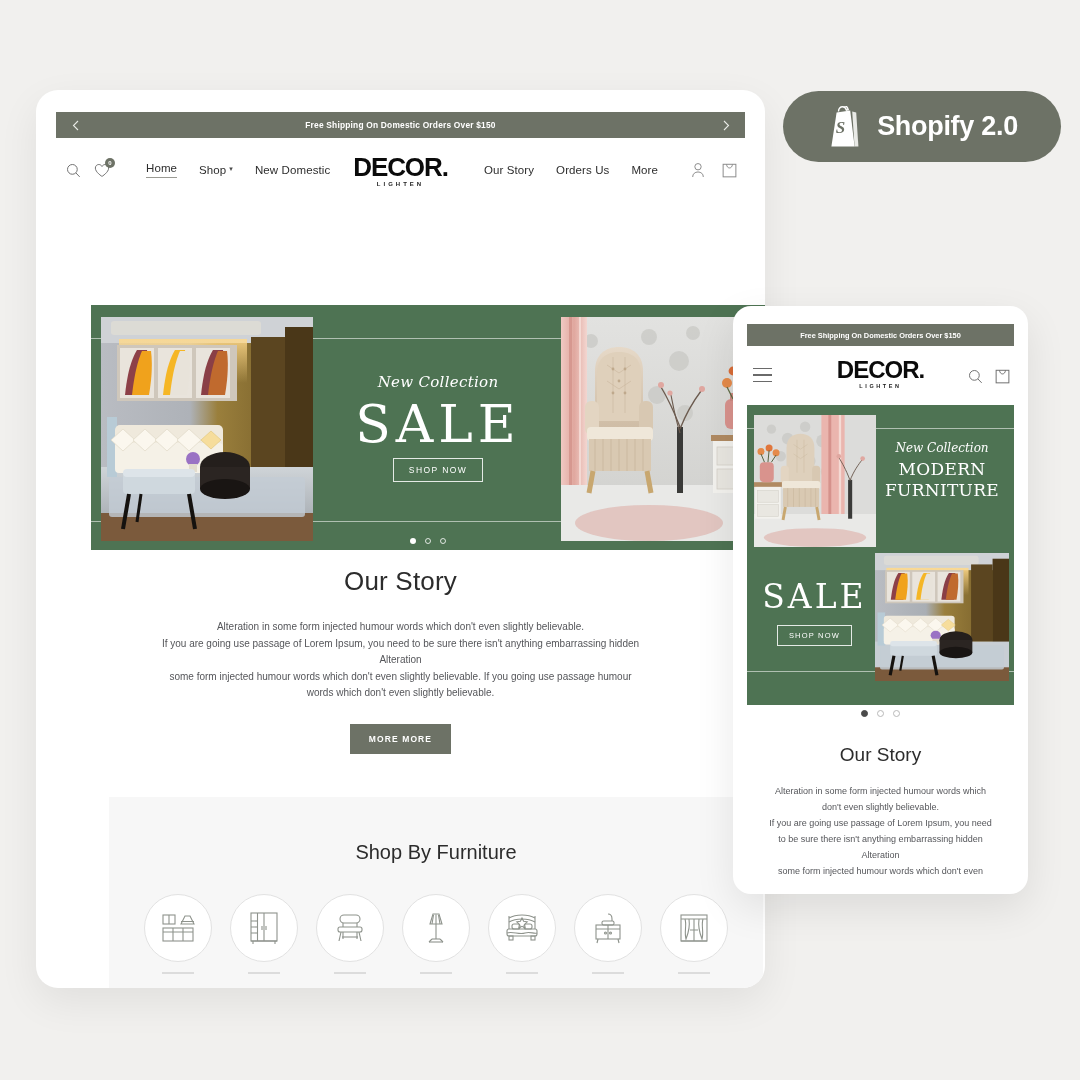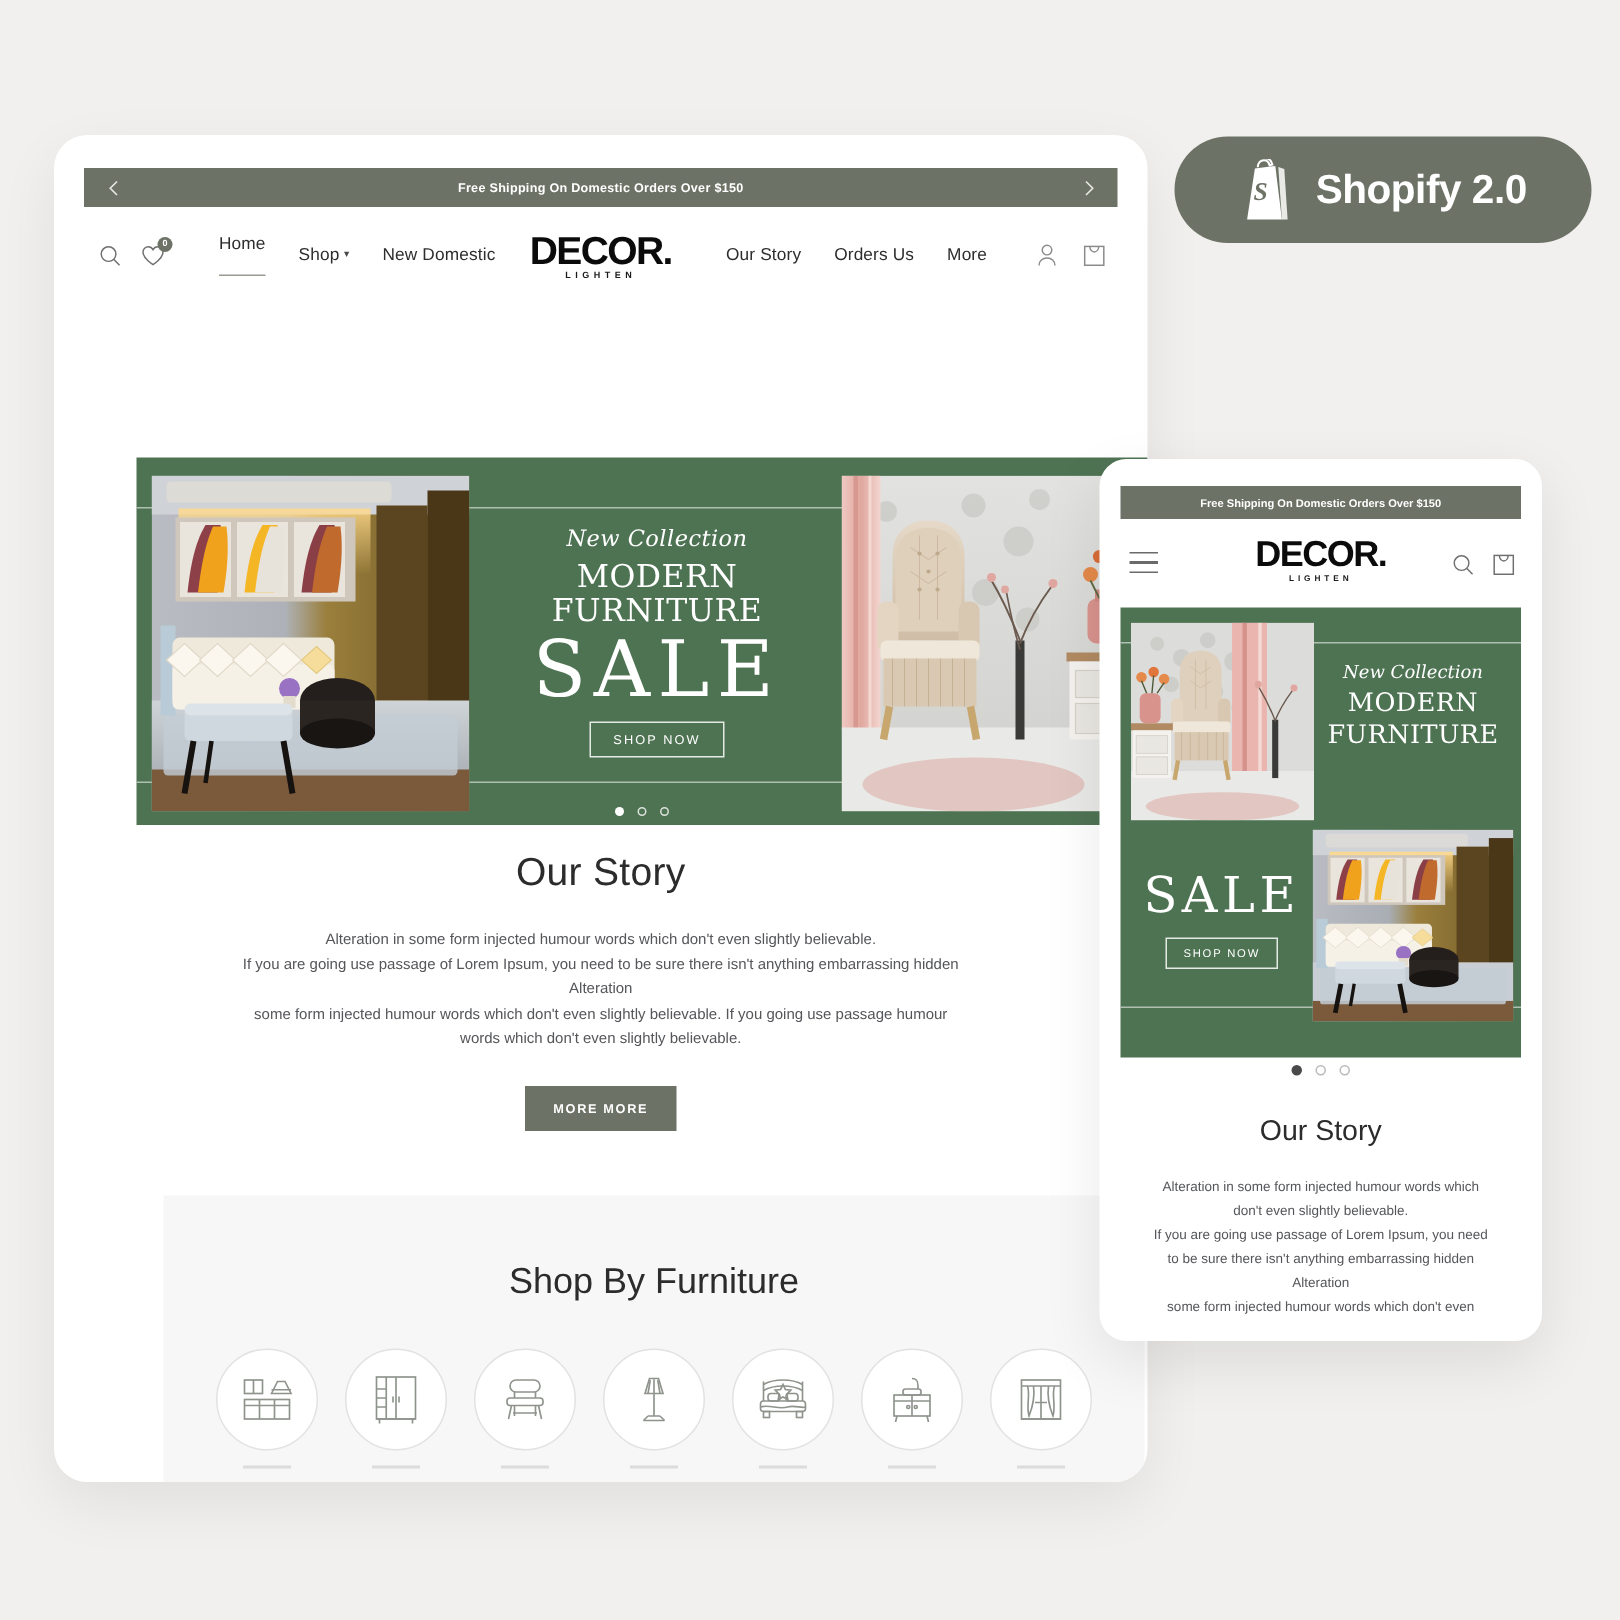--- a/index.html
+++ b/index.html
@@ -52,21 +52,21 @@
   .hdr-left { position: absolute; left: 30px; display: flex; align-items: center; gap: 13px; }
   .hdr-nav-left { position: absolute; left: 110px; display: flex; align-items: center; gap: 22px; }
   .hdr-nav-right { position: absolute; left: 448px; display: flex; align-items: center; gap: 22px; }
   .hdr-right { position: absolute; right: 28px; display: flex; align-items: center; gap: 17px; }
 
   .nav-link {
     font-size: 11.5px; color: #2d2d2d; letter-spacing: .1px;
     white-space: nowrap; cursor: pointer;
     display: flex; align-items: center; gap: 3px;
   }
-  .nav-link.active { border-bottom: 1.4px solid #9a9a93; padding-bottom: 14px; }
+  .nav-link.active { border-bottom: 1.4px solid #9a9a93; padding-bottom: 3px; }
   .caret { font-size: 7px; color: #4a4a4a; position: relative; top: -1px; }
 
   .icon-btn { display: flex; align-items: center; cursor: pointer; position: relative; }
   .wish-badge {
     position: absolute; right: -5px; top: -5px;
     width: 10px; height: 10px; border-radius: 50%;
     background: #6d7266; color: #fff;
     font-size: 6px; font-weight: bold;
     display: flex; align-items: center; justify-content: center;
   }
@@ -147,21 +147,21 @@
   }
 
   
   .furniture {
     position: absolute; left: 73px; top: 707px;
     width: 654px; height: 240px;
     background: #f7f7f7;
   }
   .furn-title {
     text-align: center; margin-top: 44px;
-    font-size: 24px; font-weight: 400; color: #2c2c2c;
+    font-size: 20px; font-weight: 400; color: #2c2c2c;
   }
   .furn-row {
     display: flex; justify-content: center; gap: 14px; margin-top: 30px;
   }
   .furn-item { width: 72px; text-align: center; cursor: pointer; }
   .furn-circle {
     width: 68px; height: 68px; border-radius: 50%;
     border: 1px solid #e2e2e2; background: #fff;
     display: flex; align-items: center; justify-content: center;
     margin: 0 auto;
@@ -381,21 +381,20 @@
           <rect x="22" y="155" width="72" height="22" rx="4" fill="#cfd8de"></rect>
           <rect x="22" y="152" width="72" height="8" rx="4" fill="#dde4e9"></rect>
           <path d="M28 177 L22 212" stroke="#15120f" stroke-width="4" fill="none"></path>
           <path d="M88 177 L94 212" stroke="#15120f" stroke-width="4" fill="none"></path>
           <path d="M40 177 L36 205" stroke="#15120f" stroke-width="3" fill="none"></path>
         </svg>
       </div>
 
       <div class="hero-center">
         <div class="hero-script">New Collection</div>
-        <div class="hero-h1">MODERN FURNITURE</div>
         <div class="hero-sale">SALE</div>
         <div class="hero-btn">SHOP NOW</div>
       </div>
 
       <div class="hero-img right">
         <svg width="210" height="224" viewBox="0 0 210 224" preserveAspectRatio="none">
           <defs>
             <linearGradient id="acWall" x1="0" y1="0" x2="0" y2="1">
               <stop offset="0%" stop-color="#e2e2e0"></stop>
                 <stop offset="100%" stop-color="#cfcfcc"></stop>

